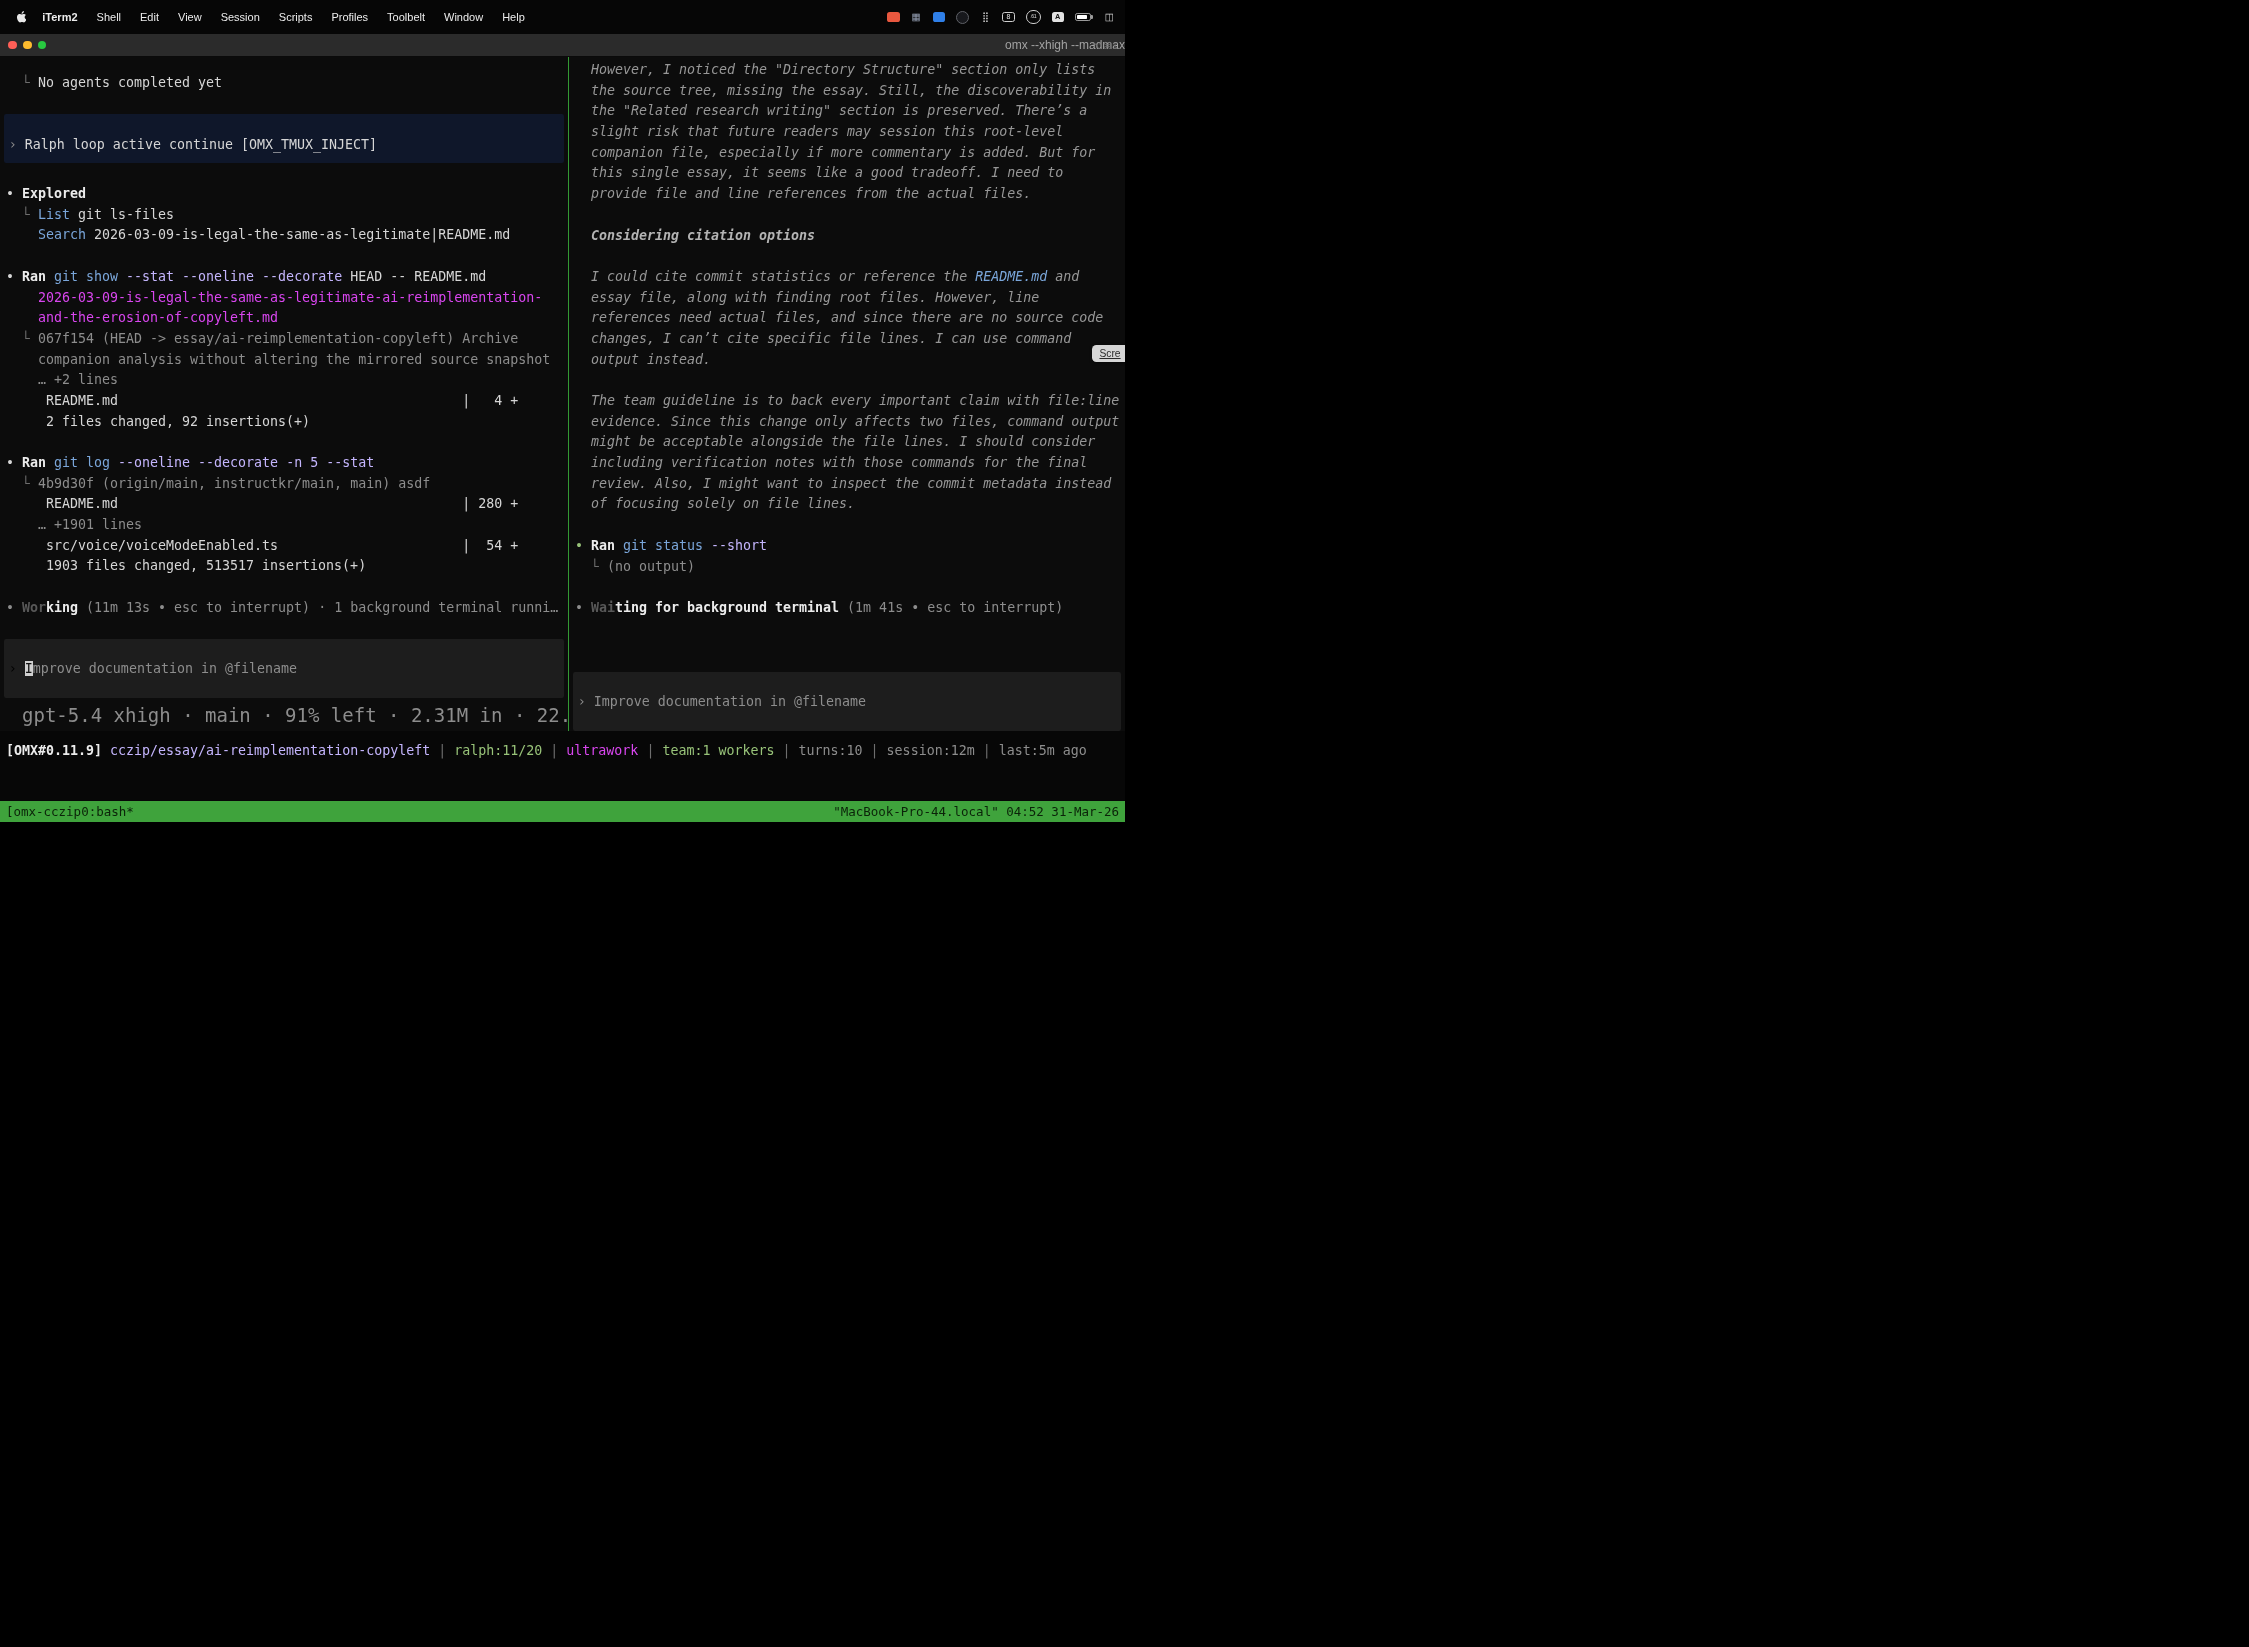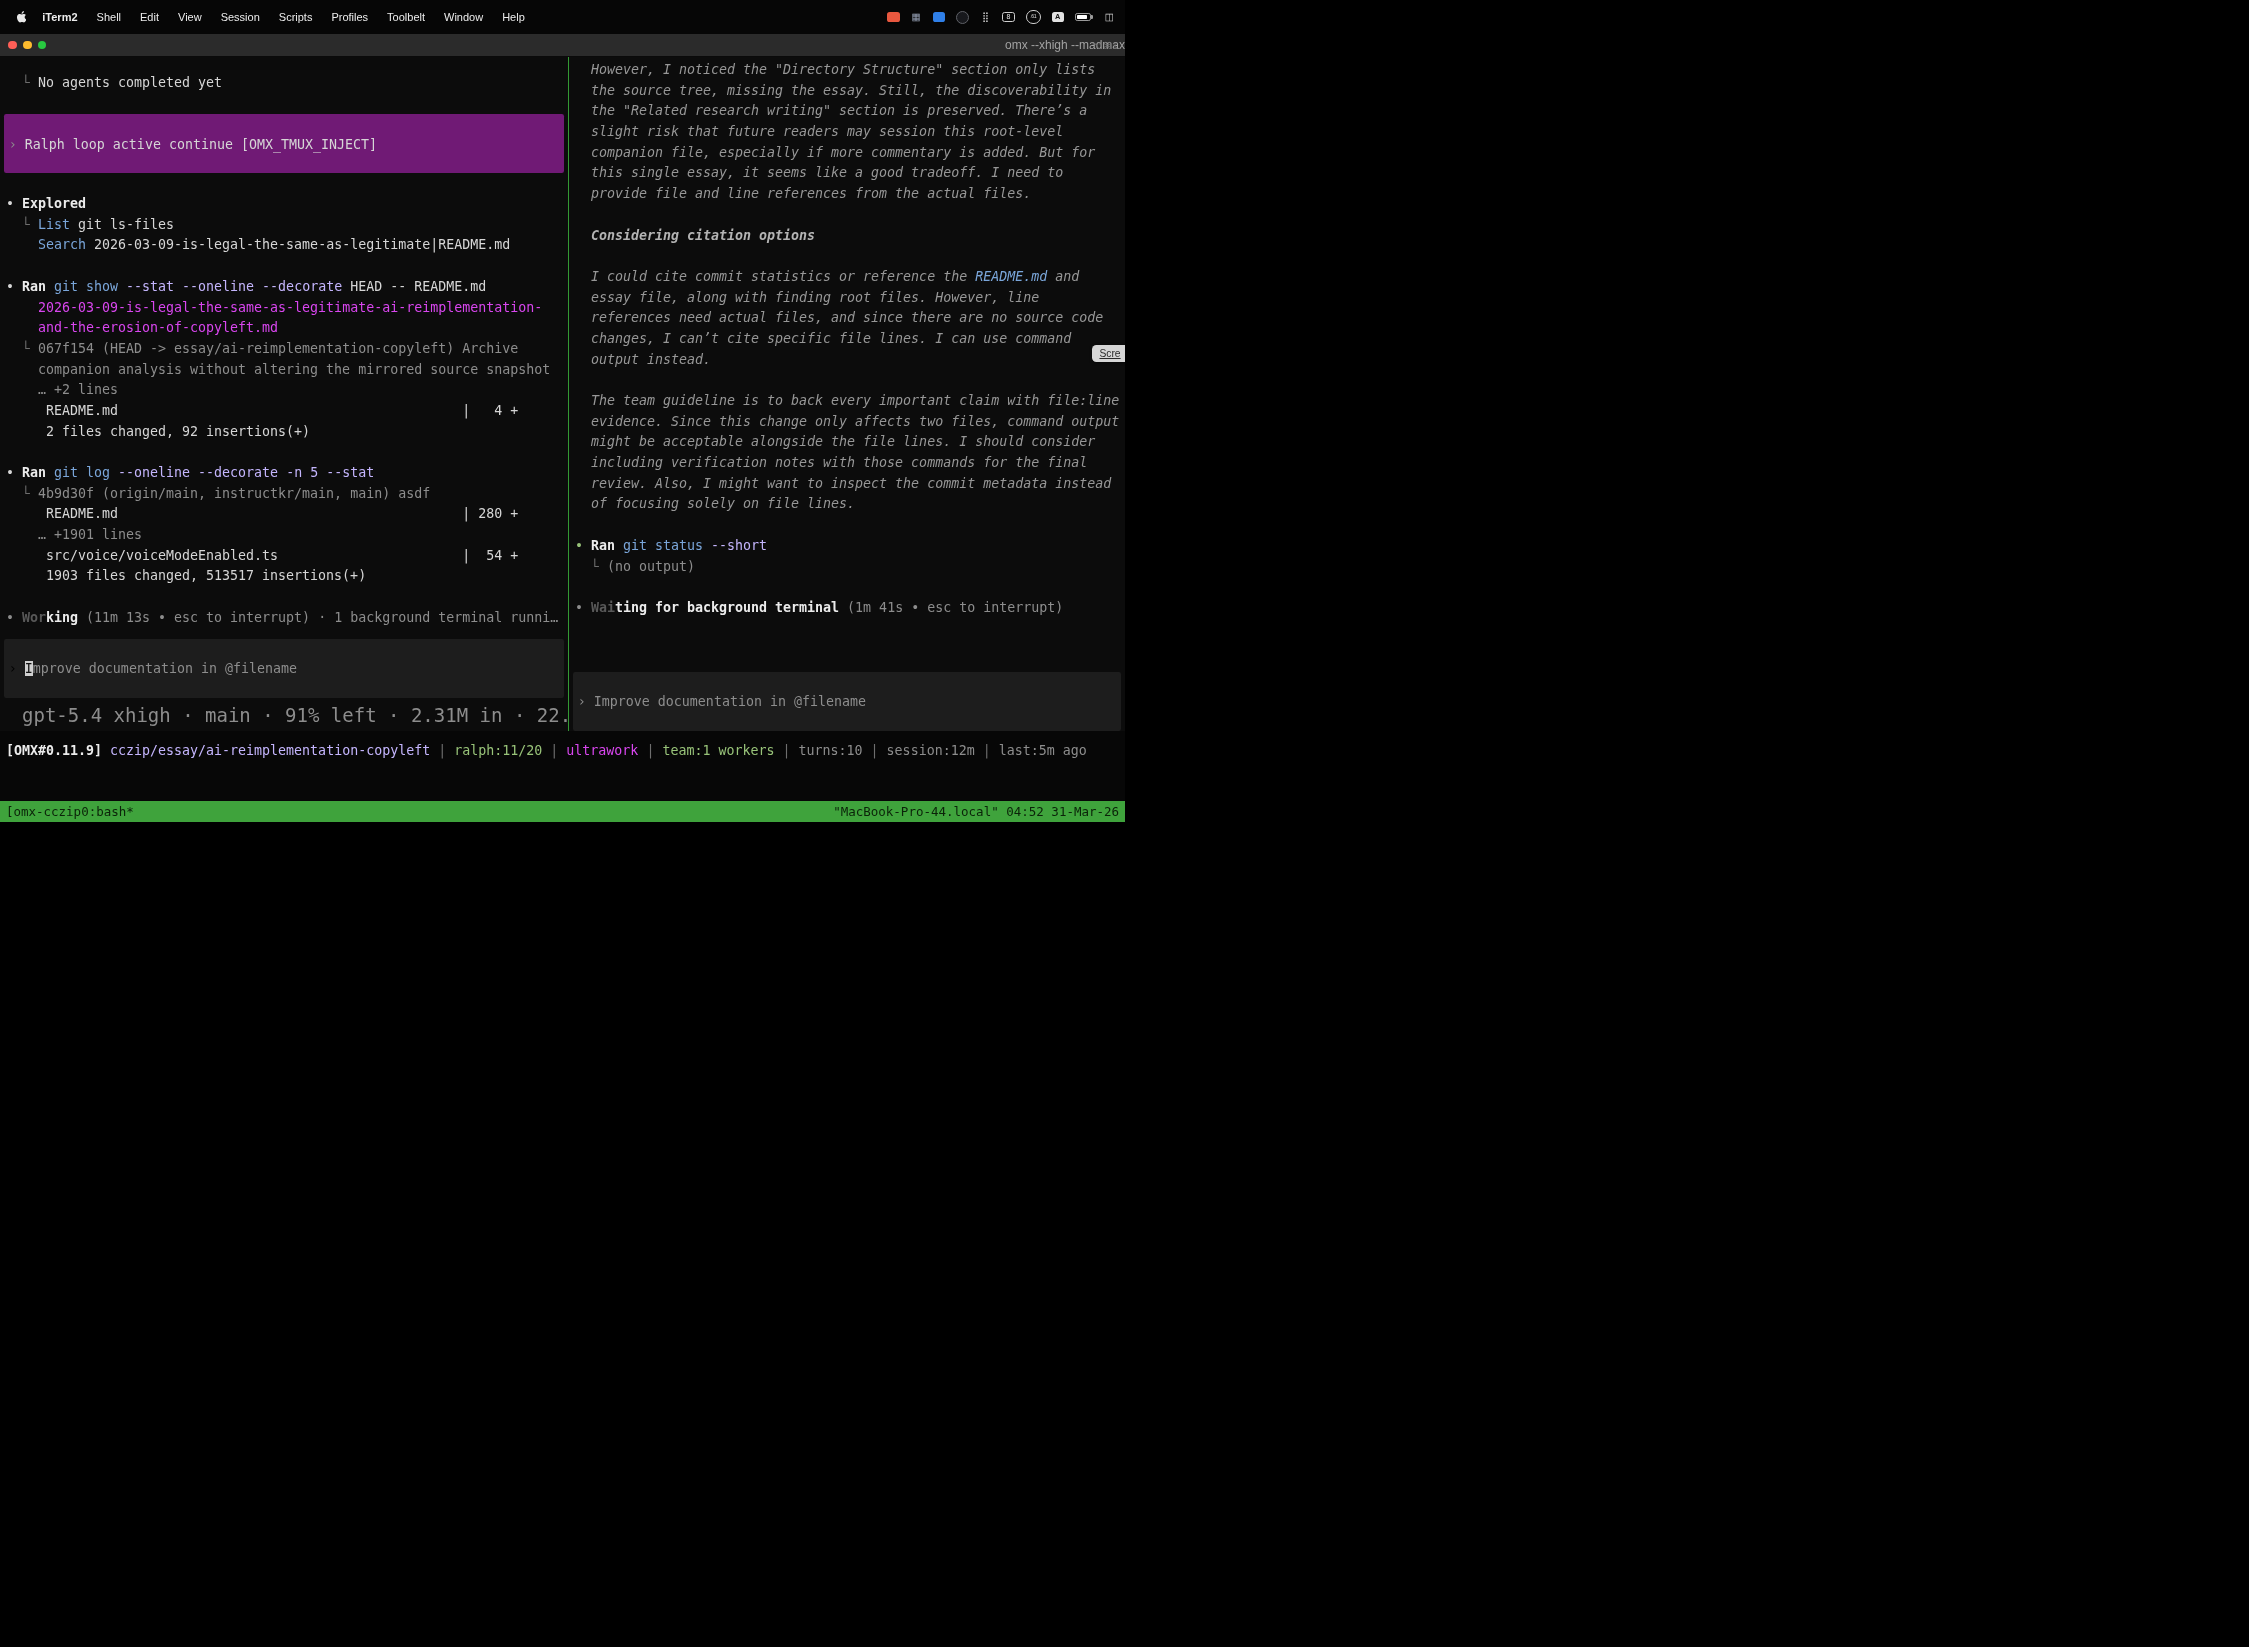--- a/index.html
+++ b/index.html
@@ -32,21 +32,21 @@
   .win-title{position:absolute;left:16px;right:0;text-align:right;color:#a2a2a2;font-size:12px;}
   .win-shortcut{margin-left:auto;padding-right:7.4px;color:#6d6d6d;font-size:9.6px;z-index:2;}
   
   .terminal{background:#0b0b0b;}
   .panes{height:674px;display:flex;}
   .pane{display:flex;flex-direction:column;min-width:0;background:#0c0c0c;}
   .pane.left{width:568px;margin-top:13px;}
   .pane.right{flex:1;border-left:0.7px solid #339933;}
   .pane-scroll{flex:1;overflow:hidden;padding:3px 0 0 5.9px;}
   .tline{height:20.7px;line-height:20.7px;font-size:13.3px;color:#d6d6d6;white-space:pre;overflow:hidden;}
-  .tline.cmdbox{background:#701a75;height:59px;line-height:61px;margin:0 4.4px 0 -1.5px;padding:0 4.4px;border-radius:2.2px;}
+  .tline.cmdbox{background:#0f172a;height:49px;line-height:61px;margin:0 4.4px 0 -1.5px;padding:0 4.4px;border-radius:2.2px;}
   .input-box{height:59px;margin:0 4.4px;background:#1d1d1d;border-radius:2.2px;display:flex;align-items:center;
              padding:0 4.4px;font-size:13.3px;white-space:pre;overflow:hidden;}
   .pane-status{height:33px;padding:5.9px 0 0 22px;font-size:19px;color:#8d8d8d;white-space:pre;overflow:hidden;box-sizing:border-box;text-align:center;}
   .omx-status{height:70px;padding:9.6px 0 0 5.9px;font-size:13.3px;line-height:20.7px;color:#9a9a9a;white-space:pre;
               overflow:hidden;box-sizing:border-box;background:#070707;}
   
   .b{color:#ececec;font-weight:bold;}
   .dim{color:#8d8d8d;}
   .dim2{color:#6e6e6e;}
   .shim{color:#585858;font-weight:bold;}

